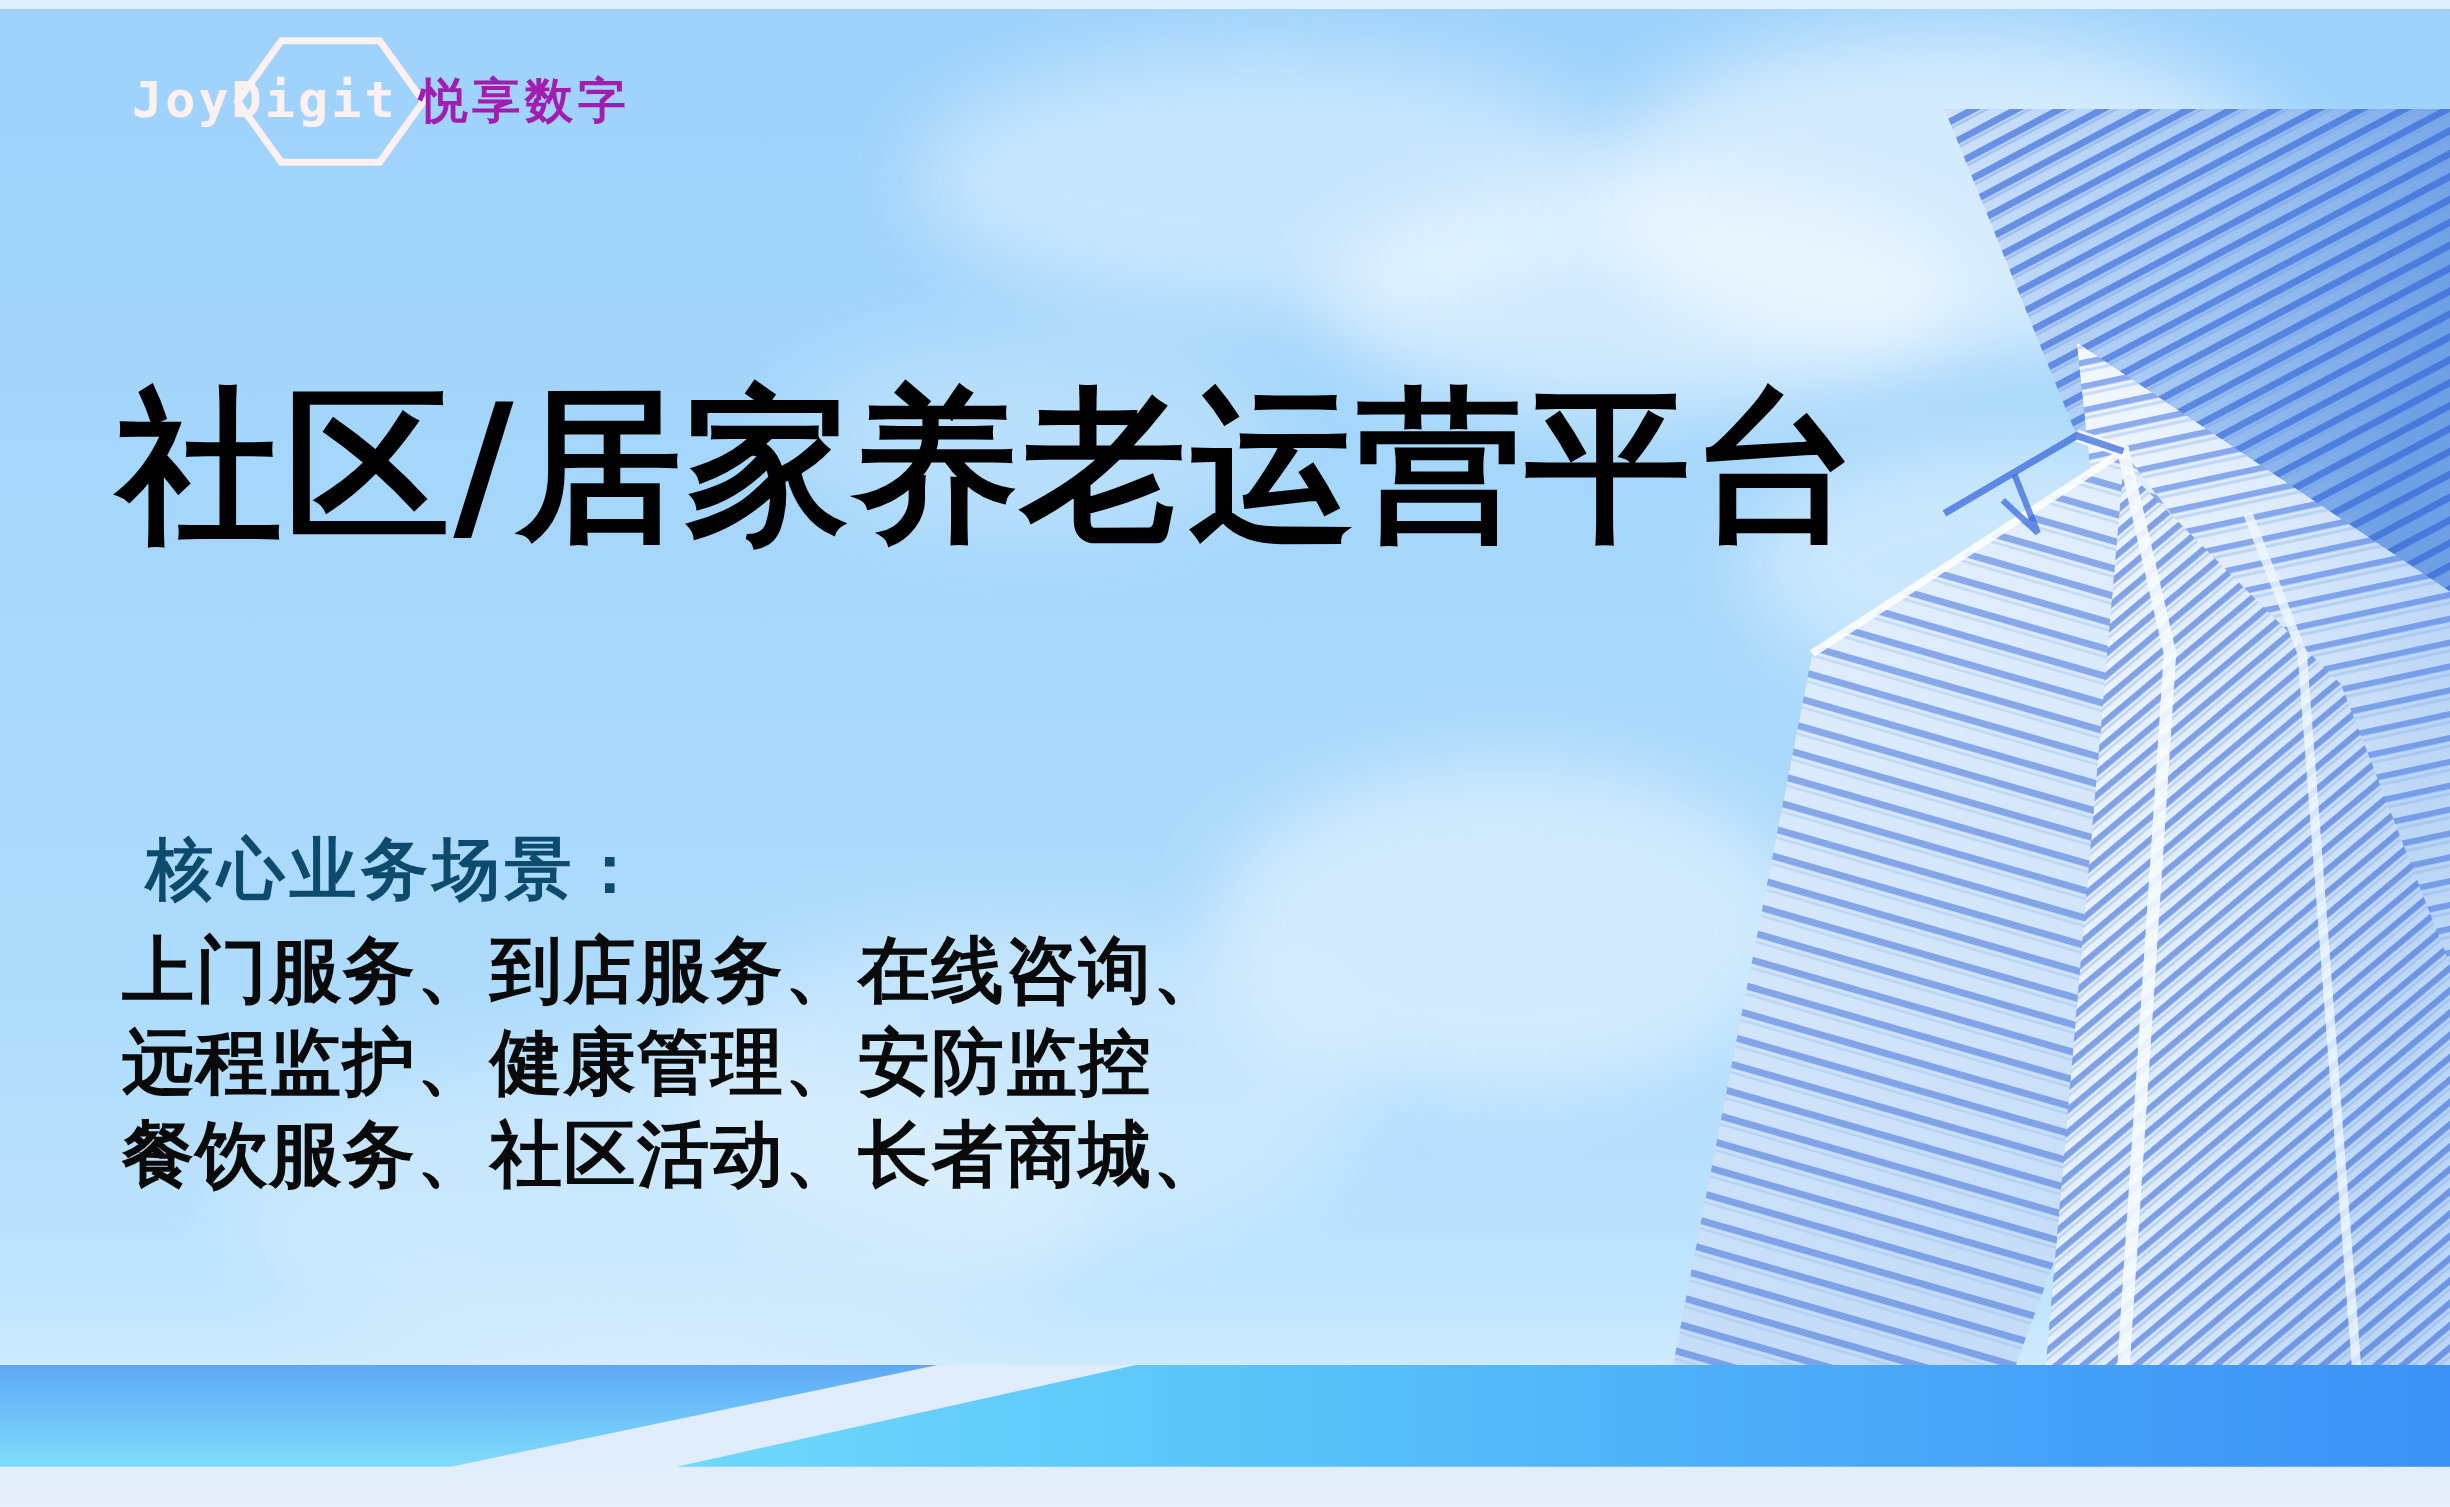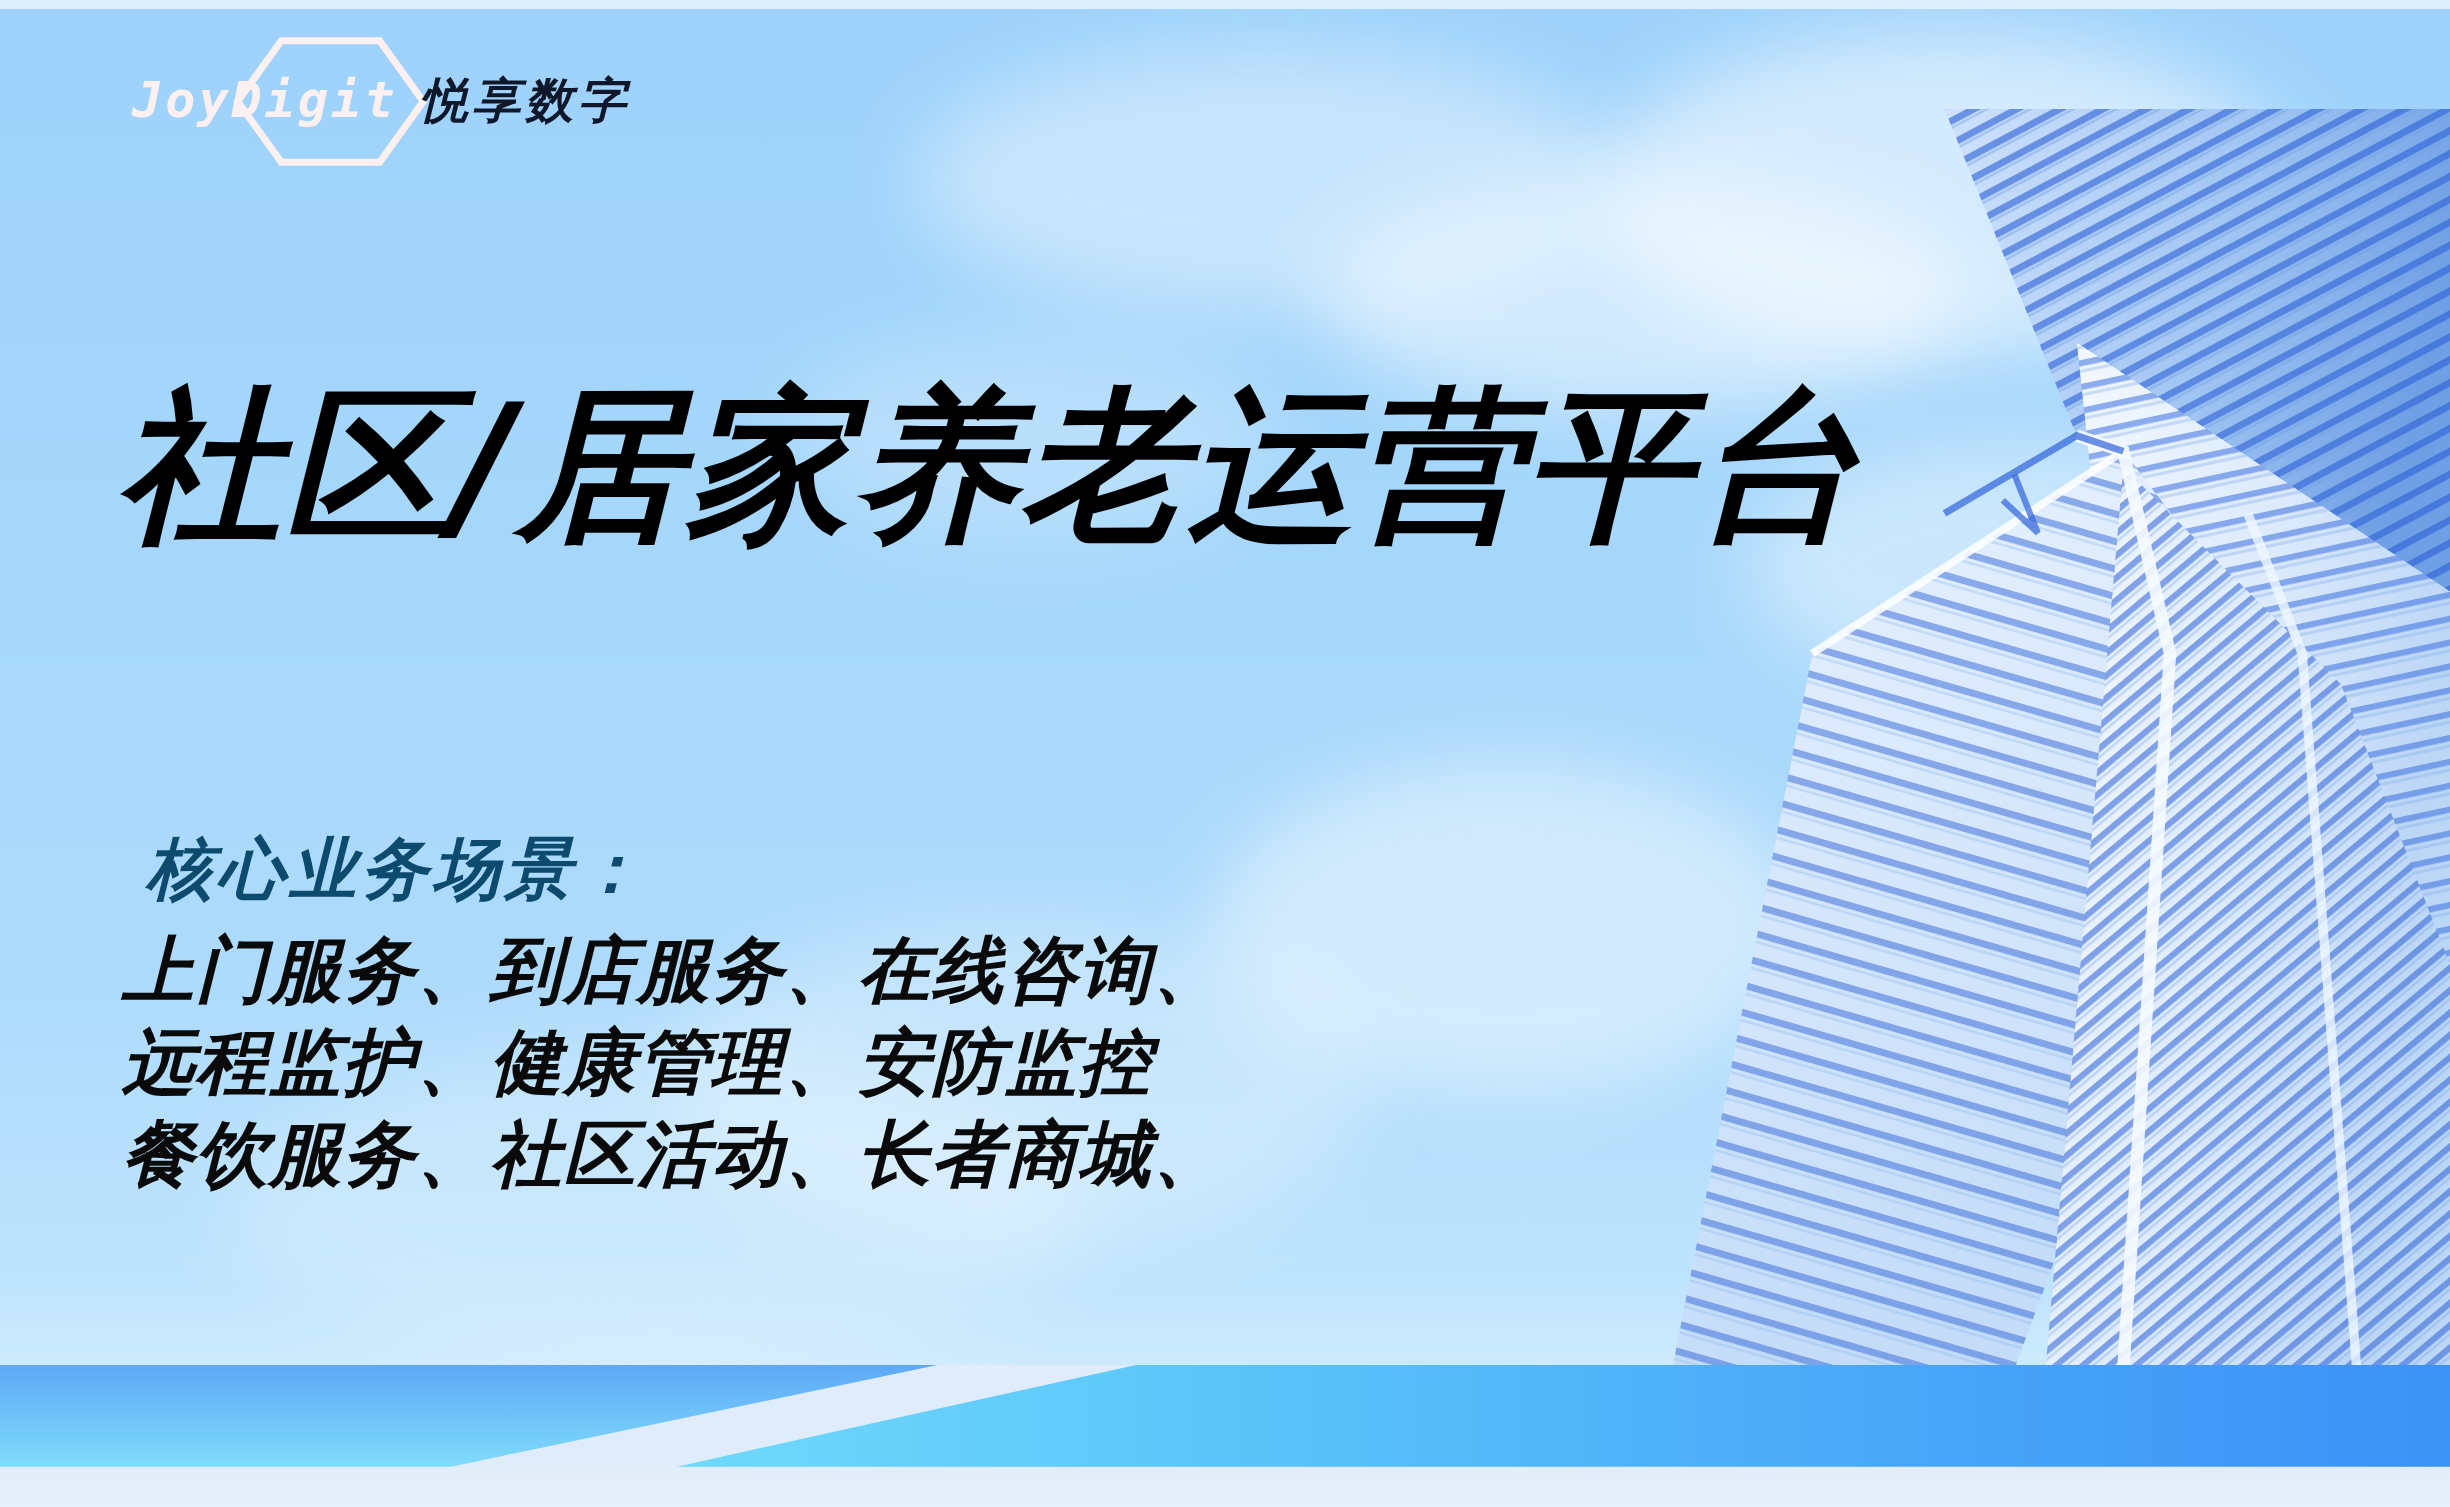--- a/index.html
+++ b/index.html
@@ -4,21 +4,20 @@
 <style>
   html,body{margin:0;padding:0;background:#ffffff;}
   body{font-family:"DejaVu Sans","Liberation Sans",sans-serif;}
 
   .slide{
     position:relative;
     width:2450px;
     height:1508px;
     overflow:hidden;
     background:#a4d6fb;
-    font-style:italic;
   }
 
   
   .top-strip{
     position:absolute;left:0;top:0;width:100%;height:9.3px;
     background:#dfeefb;
     z-index:9;
   }
 
   
@@ -56,21 +55,21 @@
     position:absolute;left:101px;top:-28px;width:195px;height:131px;
     z-index:-1;pointer-events:none;
   }
   .logo-hex svg{display:block;width:100%;height:100%;}
   .logo-mark{
     font-family:"DejaVu Sans Mono","Liberation Mono",monospace;
     font-size:50px;font-weight:bold;color:#fdf0f0;letter-spacing:3.1px;
     line-height:1;white-space:nowrap;
   }
   .logo-cn{
-    font-size:48px;font-weight:bold;color:#0f172a;letter-spacing:4.7px;
+    font-size:48px;font-weight:bold;color:#a21caf;letter-spacing:4.7px;
     line-height:1;white-space:nowrap;
   }
 
   
   .title{
     position:absolute;left:117px;top:263px;z-index:20;
     font-size:165px;font-weight:bold;color:#000000;
     letter-spacing:3.1px;line-height:1.12;white-space:nowrap;
   }
 

